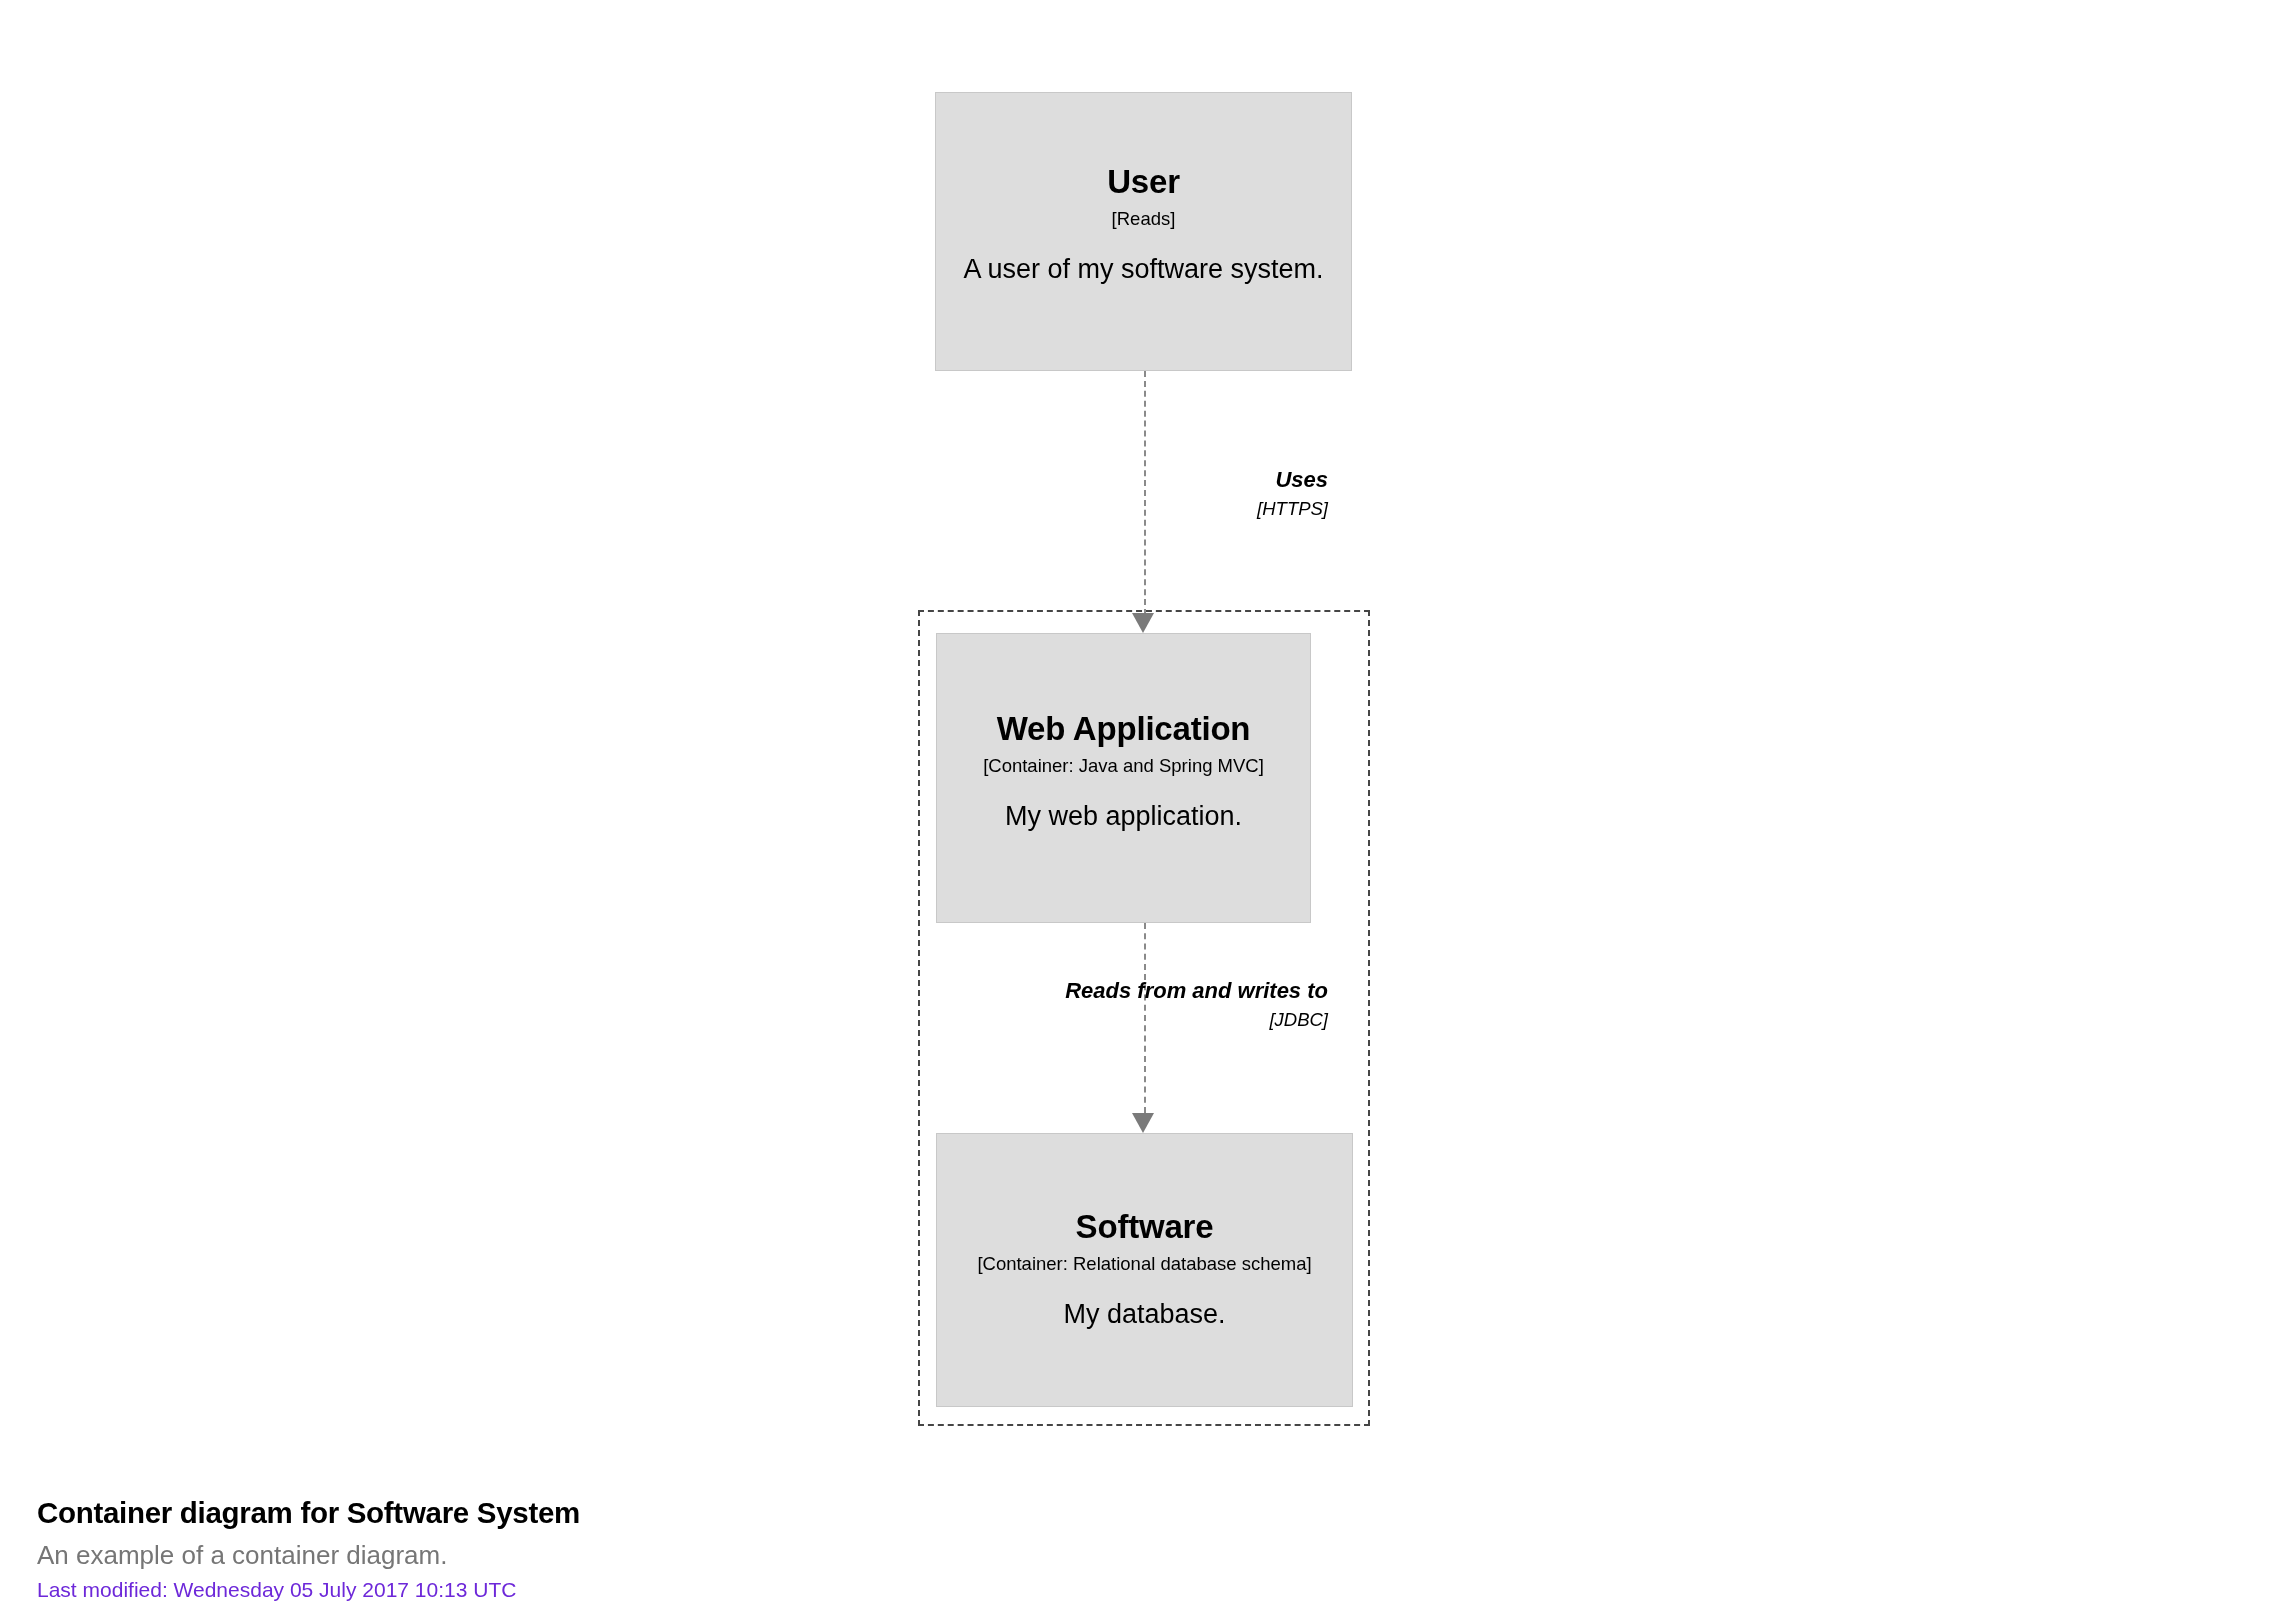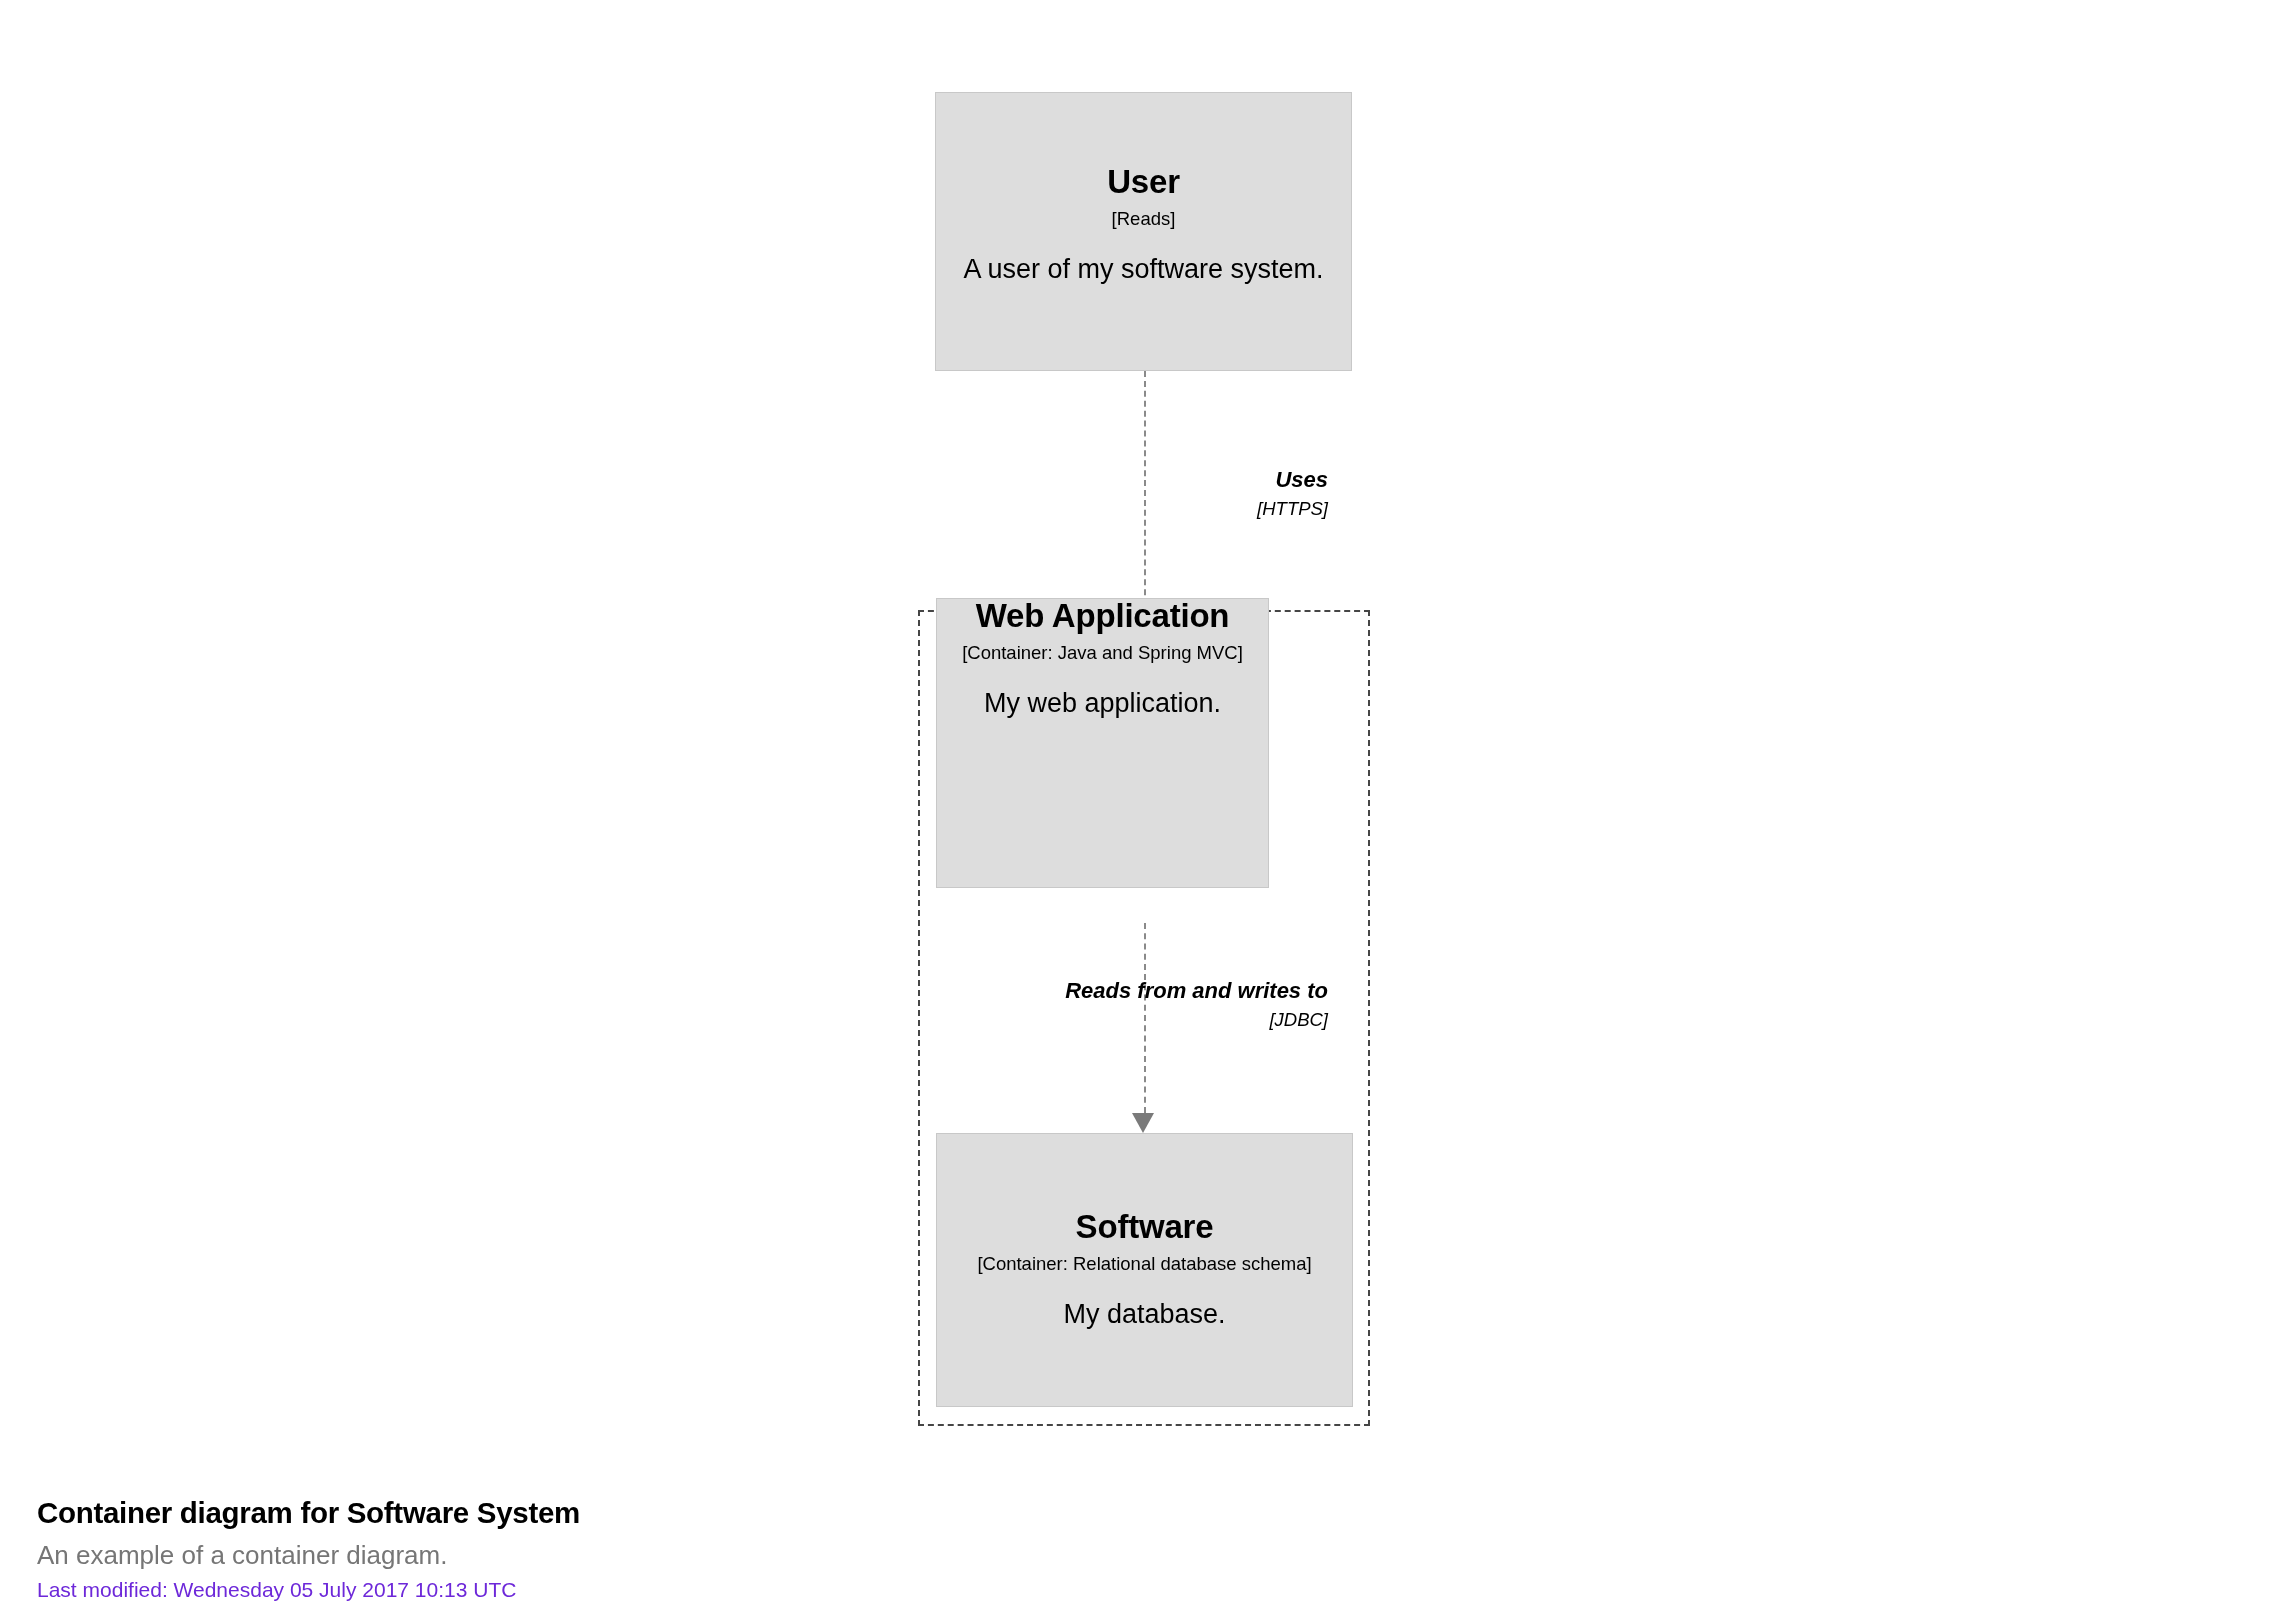--- a/index.html
+++ b/index.html
@@ -61,23 +61,24 @@
   
   #node-user {
     left: 935px;
     top: 92px;
     width: 417px;
     height: 279px;
     padding-top: 72px;
   }
   #node-webapp {
     left: 936px;
-    top: 598px;
-    width: 333px;
+    top: 633px;
+    width: 375px;
     height: 290px;
+    padding-top: 78px;
   }
   #node-database {
     left: 936px;
     top: 1133px;
     width: 417px;
     height: 274px;
     padding-top: 76px;
   }
 
   

